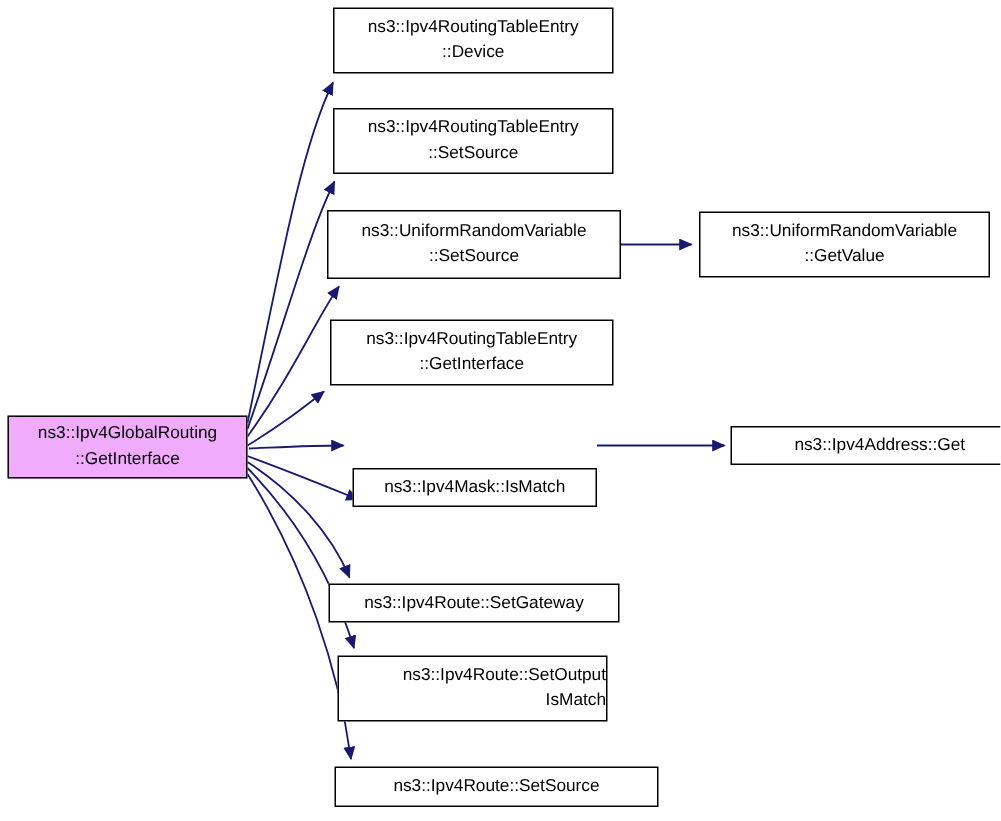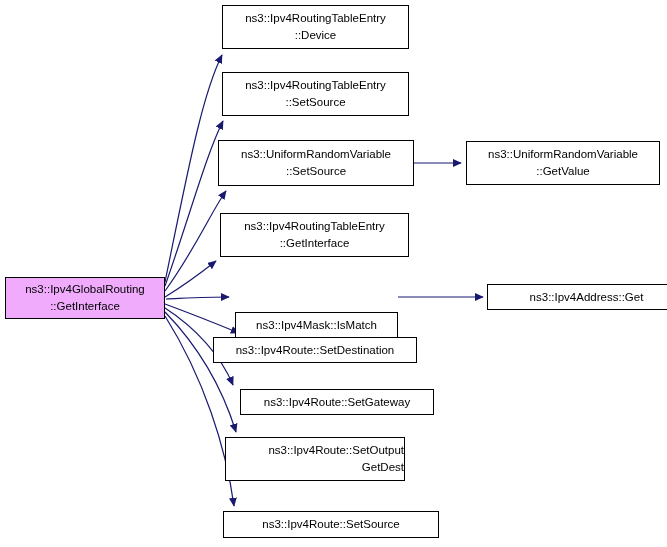--- a/index.html
+++ b/index.html
@@ -44,21 +44,21 @@
   
   #n-lookup          { left: 5px;   top: 277px; width: 160px; height: 42px; }
   #n-getdest         { left: 222px; top: 5px;   width: 187px; height: 44px; }
   #n-getgateway      { left: 222px; top: 72px;  width: 187px; height: 44px; }
   #n-getinteger      { left: 218px; top: 140px; width: 196px; height: 46px; }
   #n-getvalue        { left: 466px; top: 141px; width: 194px; height: 44px; }
   #n-getinterface    { left: 220px; top: 213px; width: 189px; height: 44px; }
   #n-ismatch         { left: 235px; top: 284px; width: 163px; height: 26px; margin-top: 28px; }
   #n-addressget      { left: 487px; top: 284px; width: 199px; height: 26px; }
   #n-setdestination  { left: 213px; top: 337px; width: 204px; height: 26px; }
-  #n-setgateway      { left: 219px; top: 389px; width: 194px; height: 26px; margin-left: 21px; }
+  #n-setgateway      { left: 219px; top: 389px; width: 194px; height: 26px; }
   #n-setoutputdevice { left: 225px; top: 437px; width: 180px; height: 44px; align-items: flex-end; }
   #n-setsource       { left: 223px; top: 511px; width: 216px; height: 27px; }
 </style>
 </head>
 <body>
 
 <div id="canvas">
 
   <svg id="edges" viewBox="0 0 667 547" xmlns="http://www.w3.org/2000/svg">
     <defs>
@@ -112,30 +112,27 @@
   </div>
 
   <div id="n-ismatch" class="node">
     <span>ns3::Ipv4Mask::IsMatch</span>
   </div>
 
   <div id="n-addressget" class="node">
     <span>ns3::Ipv4Address::Get</span>
   </div>
 
-  <div id="n-setdestination" class="node">
-    <span>ns3::Ipv4Route::SetDestination</span>
-  </div>
 
   <div id="n-setgateway" class="node">
     <span>ns3::Ipv4Route::SetGateway</span>
   </div>
 
   <div id="n-setoutputdevice" class="node">
     <span>ns3::Ipv4Route::SetOutput</span>
-    <span>GetDest</span>
+    <span>IsMatch</span>
   </div>
 
   <div id="n-setsource" class="node">
     <span>ns3::Ipv4Route::SetSource</span>
   </div>
 
 </div>
 
 </body></html>

